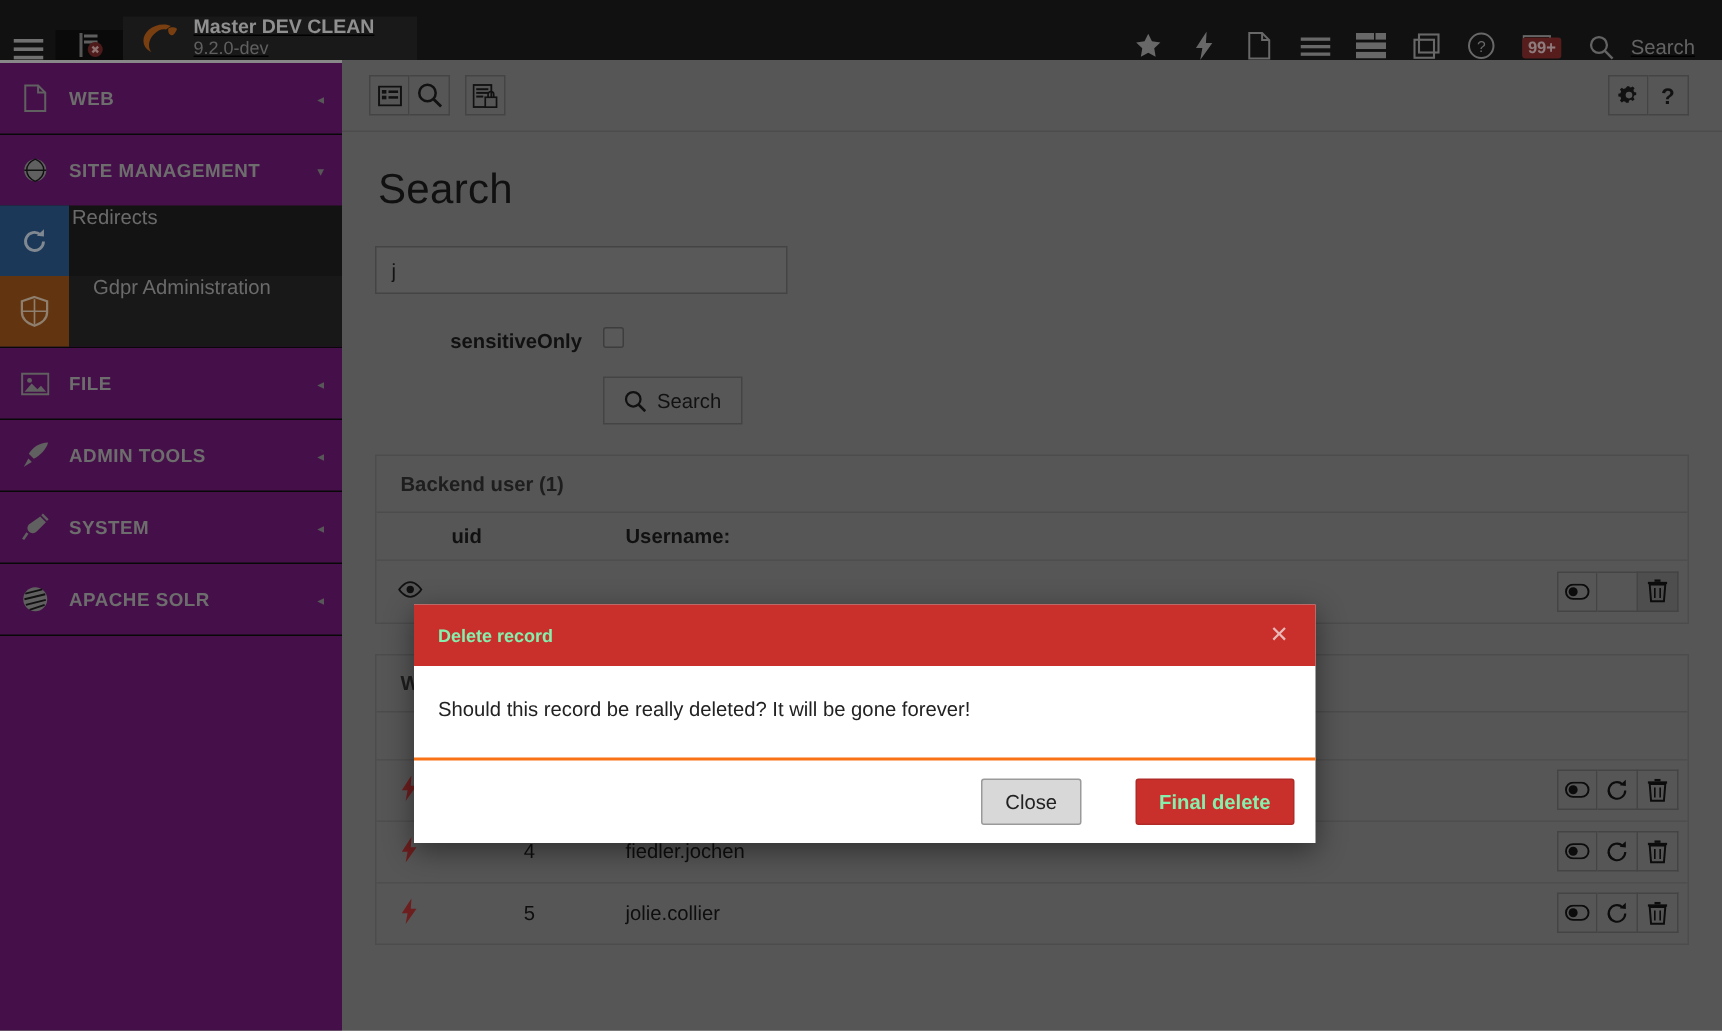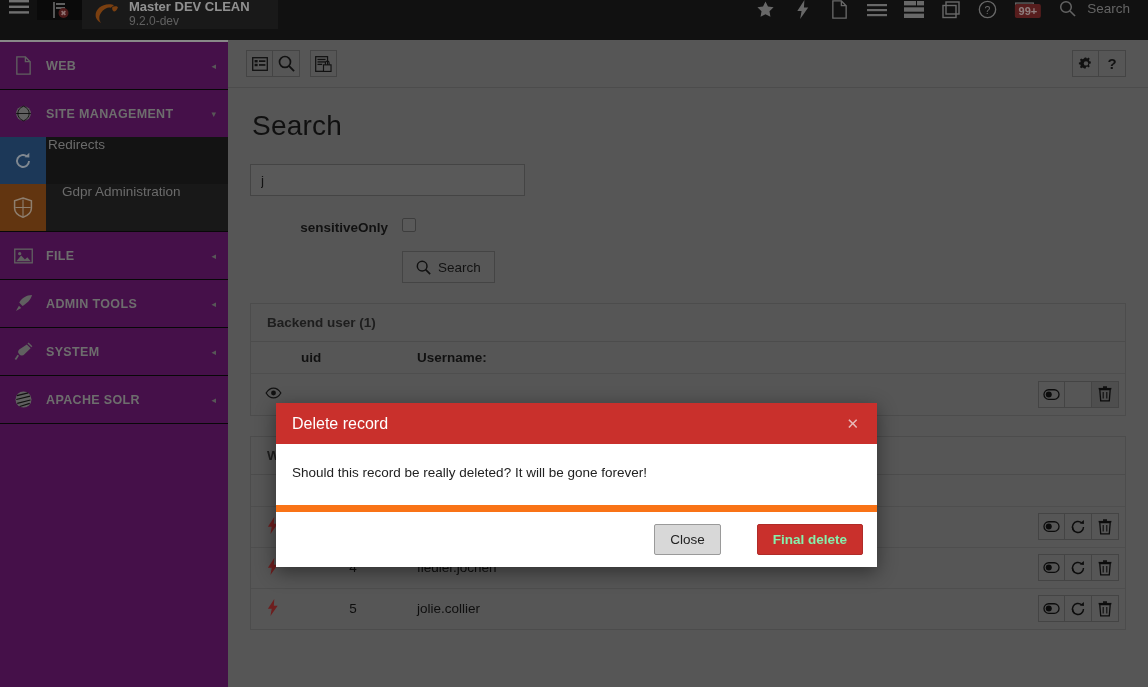--- a/index.html
+++ b/index.html
@@ -15,21 +15,21 @@
     position: relative;
     width: 1148px; height: 687px;
     filter: brightness(0.62);
   }
 
   
   .topbar {
     position: absolute; top: 0; left: 0;
     width: 1148px; height: 40px;
     background: #1b1b1b;
-    display: flex; align-items: flex-start;
+    display: flex; align-items: flex-end; text-decoration: underline;
   }
   .tb-btn {
     width: 37px; display: flex; align-items: center; justify-content: center;
     color: #b5b5b5;
   }
   .tb-btn.dark { background: #101010; width: 45px; }
   .tb-logo-wrap {
     background: #292929;
     display: flex; align-items: center; gap: 9px;
     padding: 0 14px 0 12px;
@@ -194,28 +194,28 @@
     width: 601px;
     background: #ffffff;
     box-shadow: 0 5px 18px rgba(0,0,0,.45);
     z-index: 50;
   }
   .modal-head {
     background: #c9302c; height: 41px;
     display: flex; align-items: center;
     padding: 0 14px 0 16px;
   }
-  .modal-title { color: #ffffff; font-size: 16px; font-weight: normal; flex: 1 1 auto; }
+  .modal-title { color: #86efac; font-size: 12px; font-weight: bold; flex: 1 1 auto; }
   .modal-x { color: #e8b9b8; font-size: 15px; line-height: 1; padding: 2px 4px; }
   .modal-body {
     padding: 20px 16px 22px 16px;
     font-size: 13.5px; color: #222; line-height: 1.4;
   }
   .modal-foot {
-    border-top: 7px solid #f97316;
+    border-top: 2px solid #f97316;
     padding: 12px 14px;
     display: flex; justify-content: flex-end; gap: 8px; align-items: flex-end;
   }
   .m-btn {
     height: 31px; padding: 0 15px;
     font-size: 13.5px; border-radius: 2px;
     display: inline-flex; align-items: center;
     font-family: "Liberation Sans", sans-serif;
   }
   .m-btn.close { background: #d8d8d8; border: 1px solid #9a9a9a; color: #222; }

